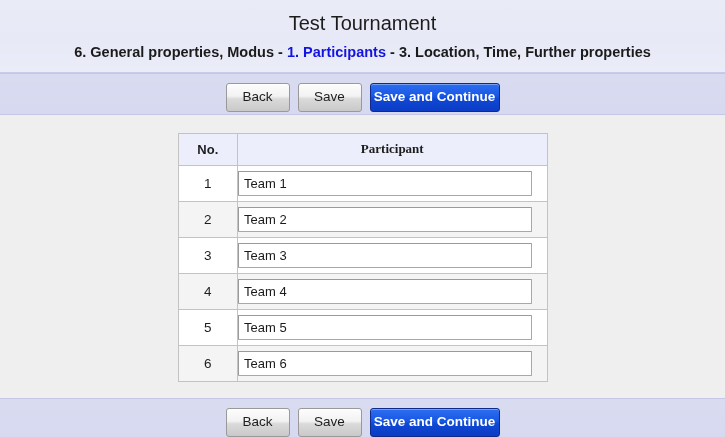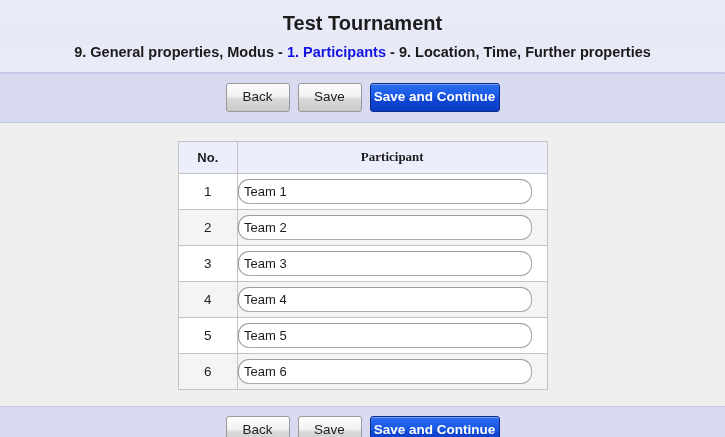--- a/index.html
+++ b/index.html
@@ -18,21 +18,21 @@
   
   .header-band {
     background: linear-gradient(to bottom, #e9ebf7 0%, #e7e9f6 55%, #eaecf8 100%);
     padding-top: 10px;
     border-bottom: 1px solid #c7cae8;
   }
   .page-title {
     text-align: center;
     font-size: 20px;
     color: #1c1c1c;
-    font-weight: bold;
+    font-weight: normal;
     line-height: 26px;
     margin: 0;
     padding-bottom: 6px;
   }
   .breadcrumb {
     text-align: center;
     font-size: 14.5px;
     font-weight: bold;
     color: #1b1b1b;
     line-height: 20px;
@@ -45,21 +45,21 @@
   .breadcrumb .crumb-sep {
     color: #1b1b1b;
   }
 
   
   .button-bar {
     background: linear-gradient(to bottom, #d9dcf1 0%, #d6d9ef 100%);
     border-top: 1px solid #c4c7e6;
     border-bottom: 1px solid #c4c7e6;
     text-align: center;
-    padding: 9px 0 10px 0;
+    padding: 9px 0 2px 0;
   }
   .button-bar.bottom {
     border-bottom: none;
   }
   .btn {
     display: inline-block;
     vertical-align: middle;
     font-family: "Liberation Sans", sans-serif;
     font-size: 13.5px;
     line-height: 16px;
@@ -138,30 +138,30 @@
     box-sizing: border-box;
     font-family: "Liberation Sans", sans-serif;
     font-size: 13px;
     color: #1b1b1b;
     padding: 4px 4px 4px 5px;
     background: #ffffff;
     border: 1px solid #a8a8a8;
     border-top-color: #9a9a9a;
     border-left-color: #9a9a9a;
     outline: none;
-    border-radius: 11px;
+    border-radius: 1px;
   }
 </style>
 </head>
 <body>
 
 <div class="header-band">
   <div class="page-title">Test Tournament</div>
   <div class="breadcrumb">
-    <span>9. General properties, Modus</span><span class="crumb-sep"> - </span><span class="crumb-current">1. Participants</span><span class="crumb-sep"> - </span><span>9. Location, Time, Further properties</span>
+    <span>6. General properties, Modus</span><span class="crumb-sep"> - </span><span class="crumb-current">1. Participants</span><span class="crumb-sep"> - </span><span>3. Location, Time, Further properties</span>
   </div>
 </div>
 
 <div class="button-bar top">
   <div class="btn btn-grey">Back</div><div class="btn btn-grey">Save</div><div class="btn btn-primary">Save and Continue</div>
 </div>
 
 <div class="content">
   <table class="participants-table">
     <thead>

